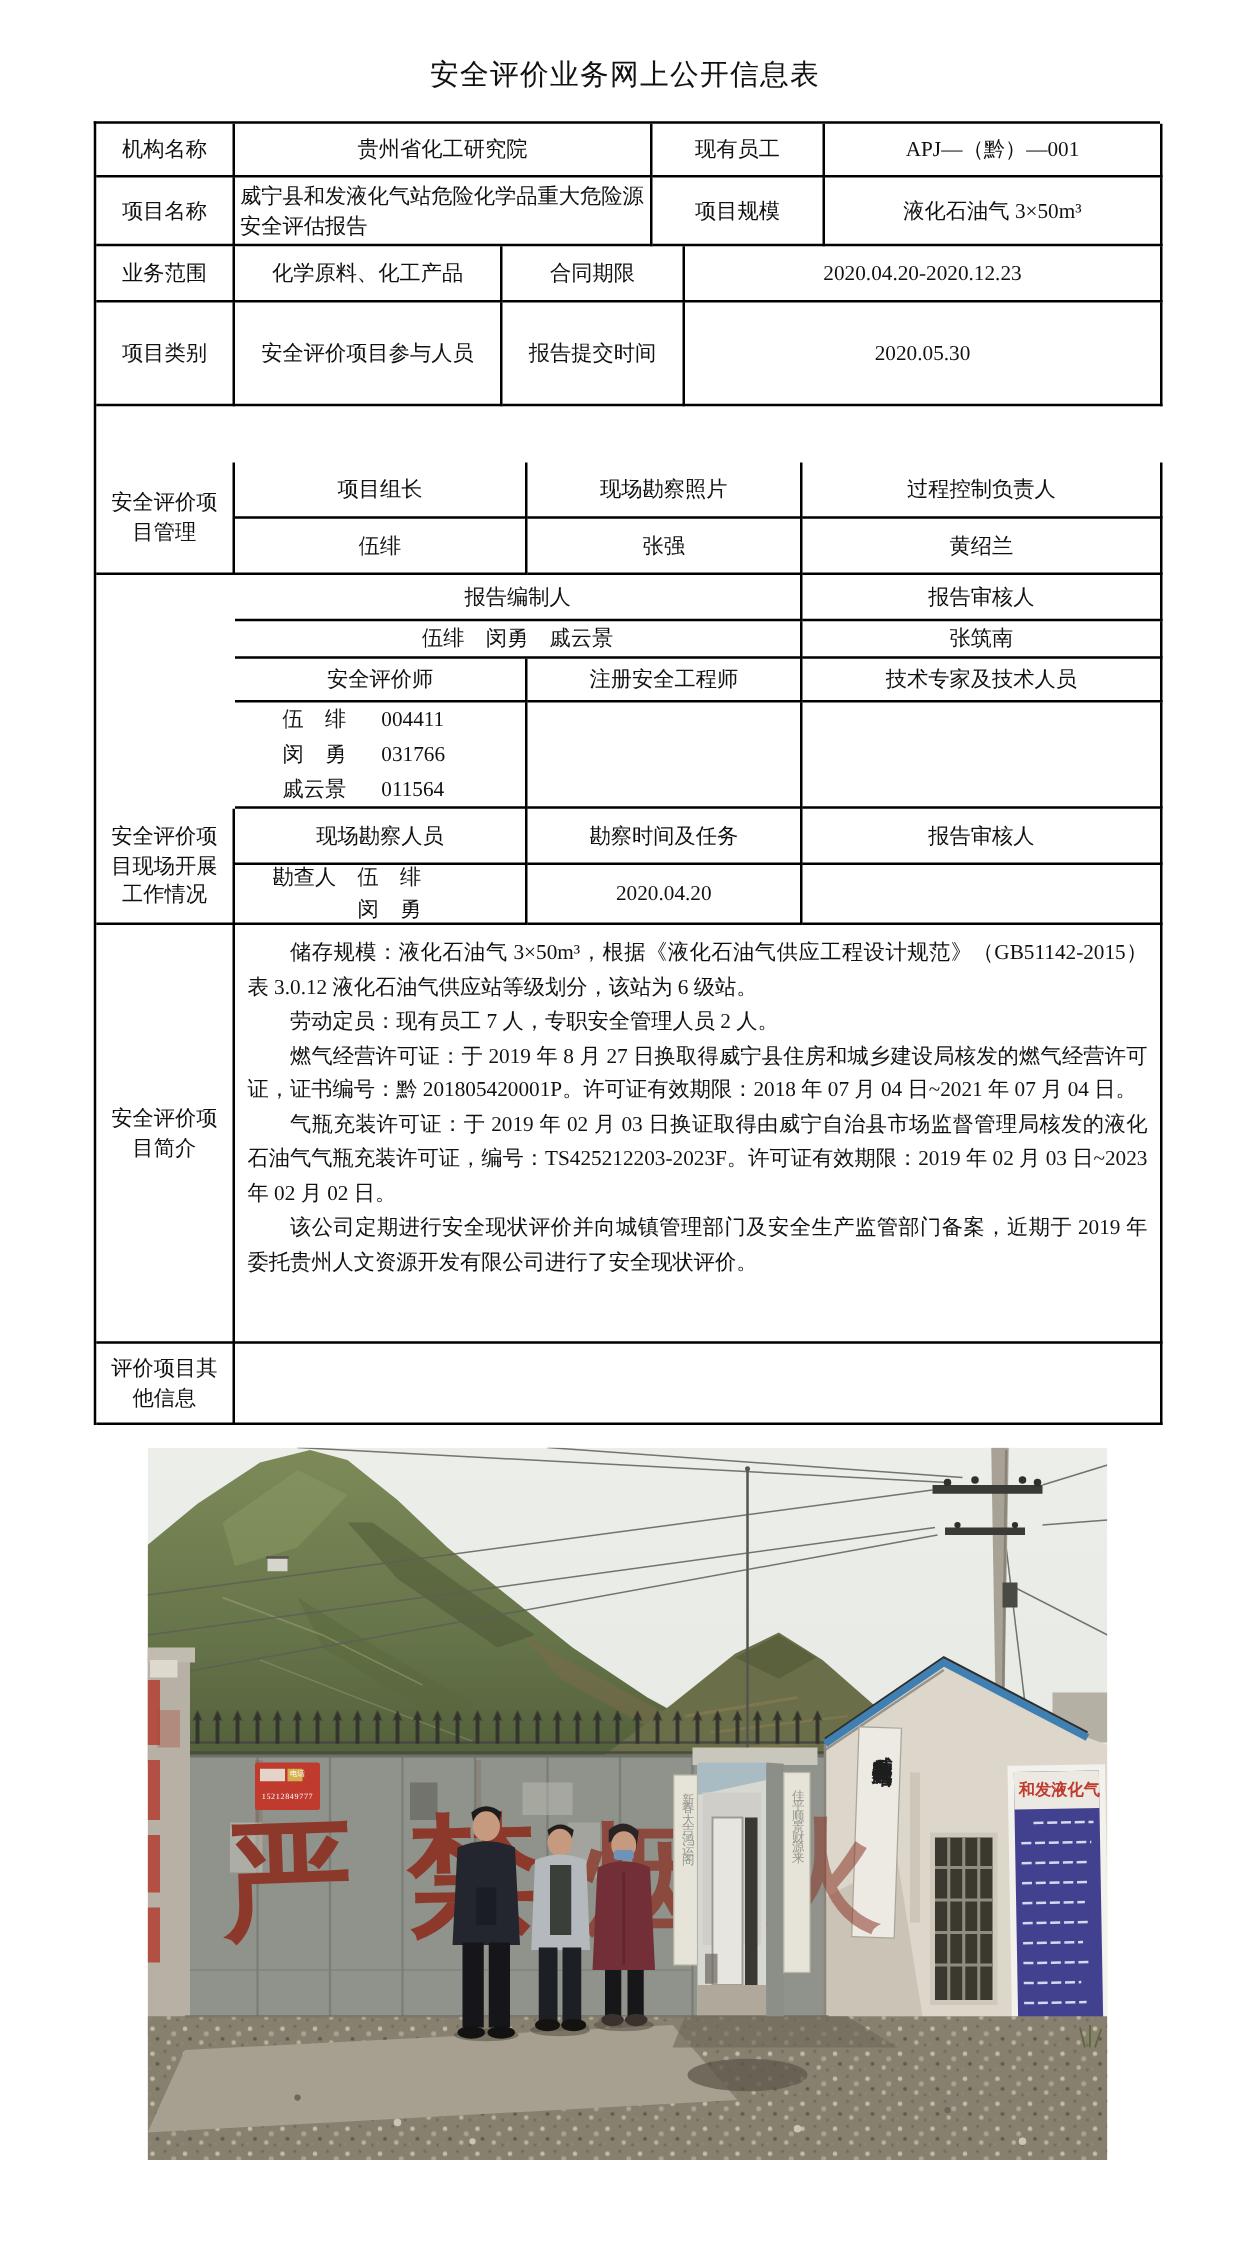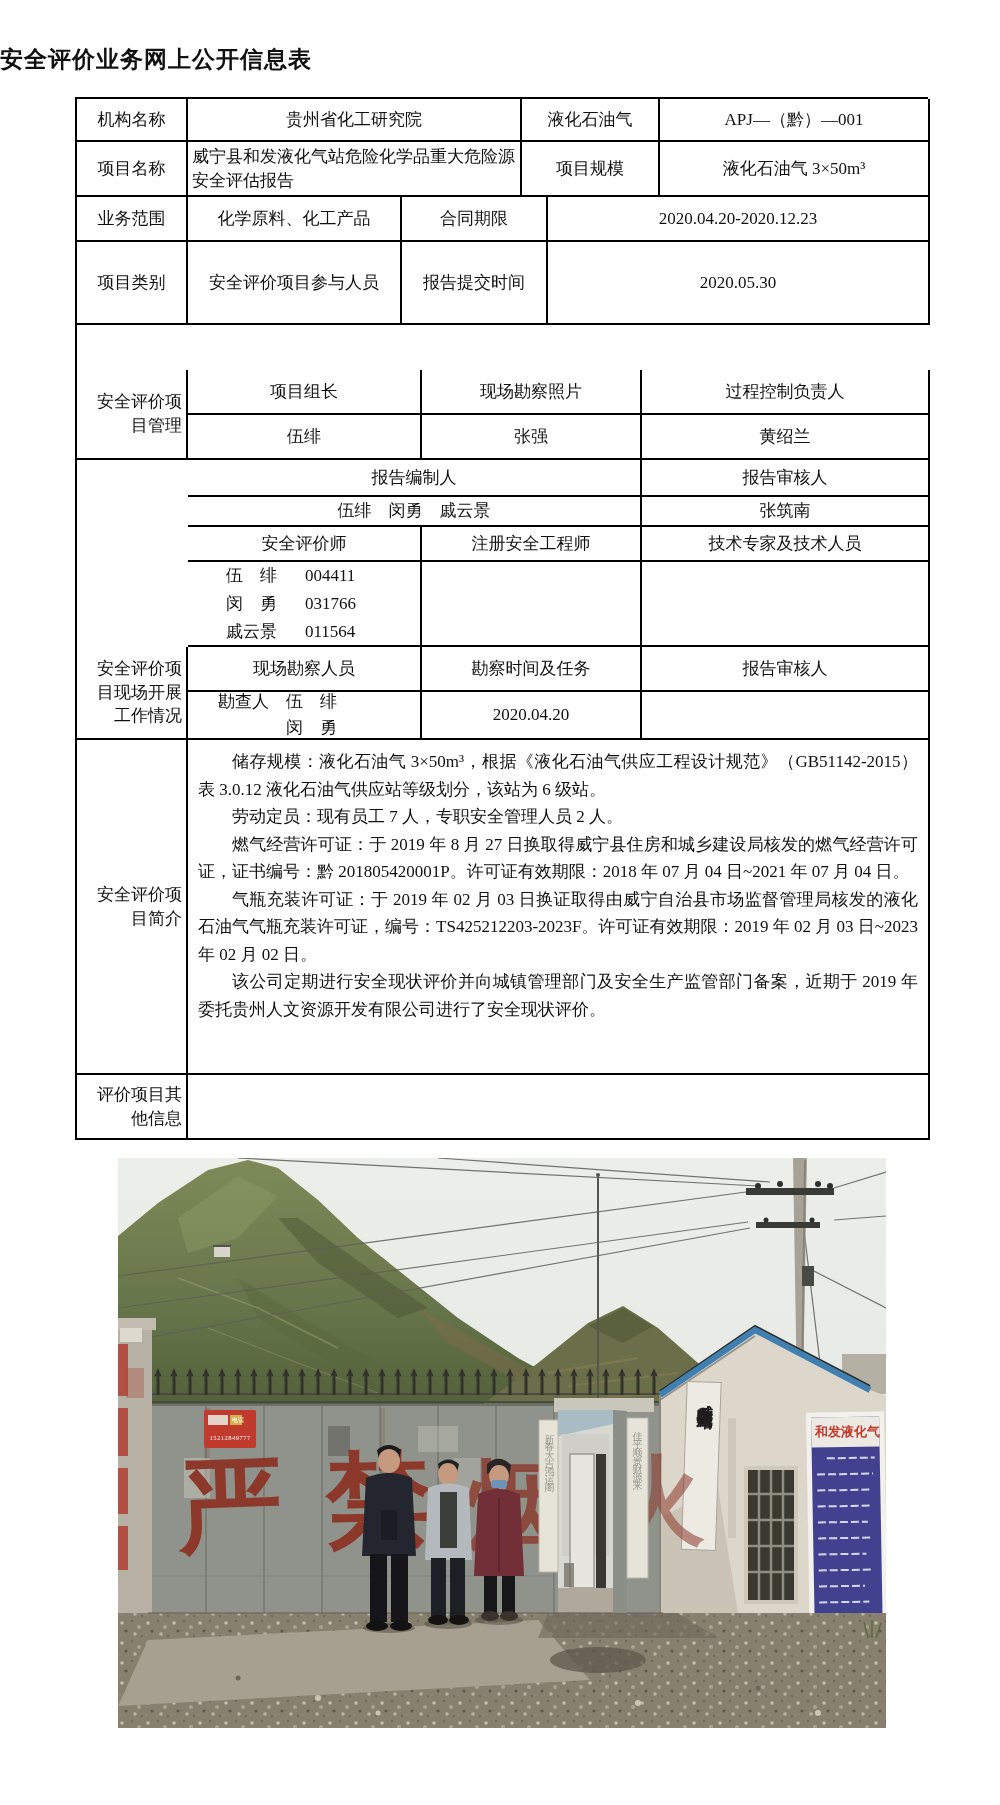--- a/index.html
+++ b/index.html
@@ -1,23 +1,23 @@
 <!DOCTYPE html>
 <html><head>
 <meta charset="utf-8">
 <style>
   html,body{margin:0;padding:0;background:#ffffff;}
   body{width:1000px;height:1805px;position:relative;font-family:"Liberation Serif","DejaVu Serif",serif;color:#111;}
-  .page-title{position:absolute;left:0;right:0;top:44px;text-align:left;font-size:23px;font-weight:bold;letter-spacing:1px;}
+  .page-title{position:absolute;left:0;right:0;top:44px;text-align:center;font-size:23px;font-weight:normal;letter-spacing:1px;}
   .doc-table{position:absolute;left:75px;top:97px;width:853px;display:grid;
     grid-template-columns:111px 214px 20px 100px 26px 94px 18px 270px;
     grid-template-rows:43px 55px 45px 83px 45px 45px 45px 37px 30px 35px 85px 45px 48px 335px 65px;
     border-top:2px solid #000;border-left:2px solid #000;box-sizing:border-box;font-size:17px;}
   .cell{border-right:2px solid #000;border-bottom:2px solid #000;box-sizing:border-box;
-    display:flex;align-items:center;justify-content:center;text-align:right;line-height:1.4;padding:2px 4px;overflow:hidden;}
+    display:flex;align-items:center;justify-content:center;text-align:center;line-height:1.4;padding:2px 4px;overflow:hidden;}
   .cell.left{justify-content:flex-start;text-align:left;}
   .cell.block{display:block;text-align:justify;padding:8px 10px 2px 10px;}
   .cell.block p{margin:0;text-indent:2em;line-height:27.5px;}
   .tight{padding:2px 14px;}
   .list-col{display:flex;flex-direction:column;align-items:flex-start;justify-content:center;padding-left:38px;}
   .assessor-row{display:flex;gap:28px;line-height:28px;}
   .surv-line{line-height:26px;}
   
   .photo{position:absolute;left:118px;top:1158px;width:768px;height:570px;overflow:hidden;}
   .photo svg{position:absolute;left:0;top:0;}
@@ -33,21 +33,21 @@
 </style>
 </head>
 <body>
 
 <div class="page-title">安全评价业务网上公开信息表</div>
 
 <div class="doc-table">
 
   <div class="cell" style="grid-area:1/1/2/2">机构名称</div>
   <div class="cell" style="grid-area:1/2/2/5">贵州省化工研究院</div>
-  <div class="cell" style="grid-area:1/5/2/8">液化石油气</div>
+  <div class="cell" style="grid-area:1/5/2/8">现有员工</div>
   <div class="cell" style="grid-area:1/8/2/9">APJ—（黔）—001</div>
 
   <div class="cell" style="grid-area:2/1/3/2">项目名称</div>
   <div class="cell left" style="grid-area:2/2/3/5">威宁县和发液化气站危险化学品重大危险源安全评估报告</div>
   <div class="cell" style="grid-area:2/5/3/8">项目规模</div>
   <div class="cell" style="grid-area:2/8/3/9">液化石油气 3×50m³</div>
 
   <div class="cell" style="grid-area:3/1/4/2">业务范围</div>
   <div class="cell" style="grid-area:3/2/4/3">化学原料、化工产品</div>
   <div class="cell" style="grid-area:3/3/4/6">合同期限</div>

